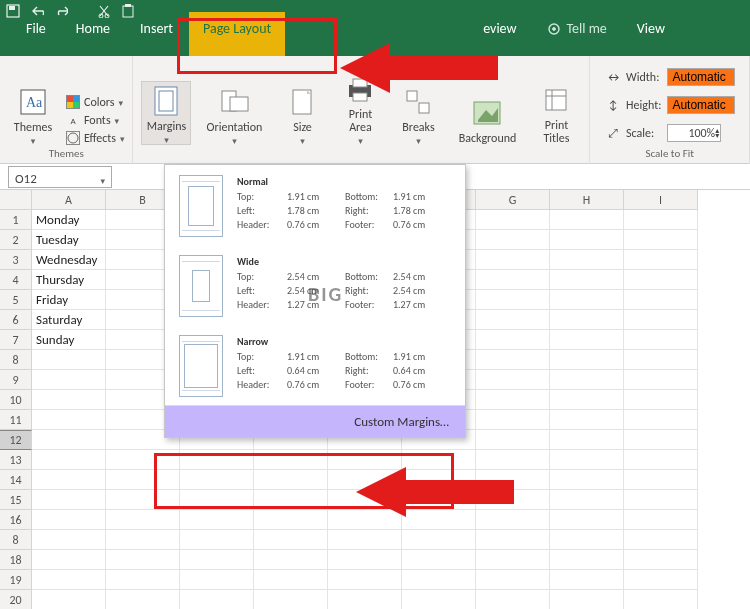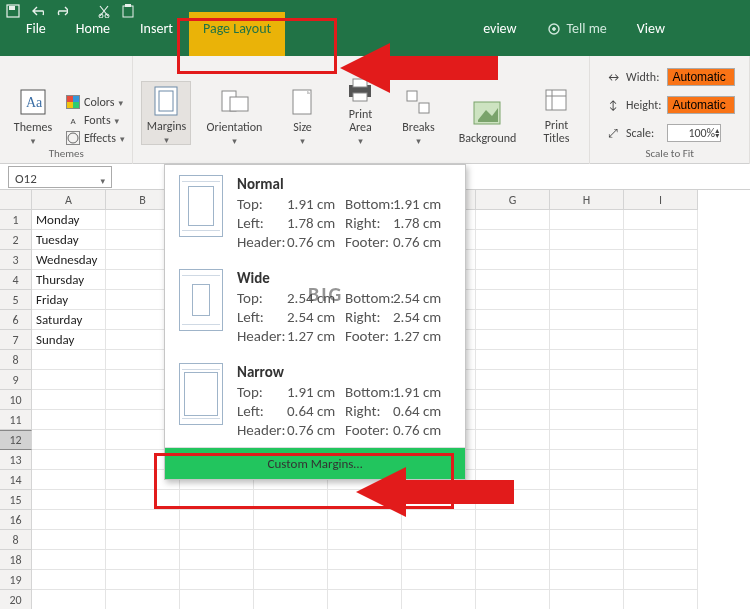--- a/index.html
+++ b/index.html
@@ -64,24 +64,24 @@
   
   .dropdown { position:absolute; top:164px; left:164px; width:302px; background:#fff; border:1px solid #c6c6c6; box-shadow:2px 3px 6px rgba(0,0,0,.25); }
   .dd-item { display:flex; gap:14px; padding:10px 14px 8px 14px; }
   .dd-thumb { width:50px; height:62px; border:1px solid #9fb4c9; background:#fff; position:relative;}
   .dd-thumb::before { content:""; position:absolute; border:1px solid #9fb4c9; }
   .dd-thumb.normal::before { top:10px; left:8px; right:8px; bottom:10px;}
   .dd-thumb.wide::before   { top:14px; left:12px; right:12px; bottom:14px;}
   .dd-thumb.narrow::before { top:8px; left:4px; right:4px; bottom:8px;}
   .dd-thumb .hline { position:absolute; left:2px; right:2px; height:1px; background:#cfd9e4;}
   .dd-thumb .hline.t { top:5px;} .dd-thumb .hline.b { bottom:5px;}
-  .dd-info { flex:1; color:#555; font-size:15px;}
+  .dd-info { flex:1; color:#555; font-size:10px;}
   .dd-info .title { font-weight:600; color:#333; margin-bottom:2px;}
   .dd-metrics { display:grid; grid-template-columns: 50px 58px 48px 58px; row-gap:1px;}
-  .dd-custom { border-top:1px solid #dcdcdc; background:#22c55e; padding:8px 16px; text-align:center; font-size:13px; color:#333; cursor:pointer;}
+  .dd-custom { border-top:1px solid #dcdcdc; background:#c4b5fd; padding:8px 16px; text-align:right; font-size:13px; color:#333; cursor:pointer;}
 
   .watermark { position:absolute; top:282px; left:308px; font-size:20px; font-weight:700; letter-spacing:2px; color:#404040; opacity:.55; pointer-events:none;}
 
   
   svg { display:block; }
 </style>
 </head>
 <body>
 
 <div class="titlebar">

